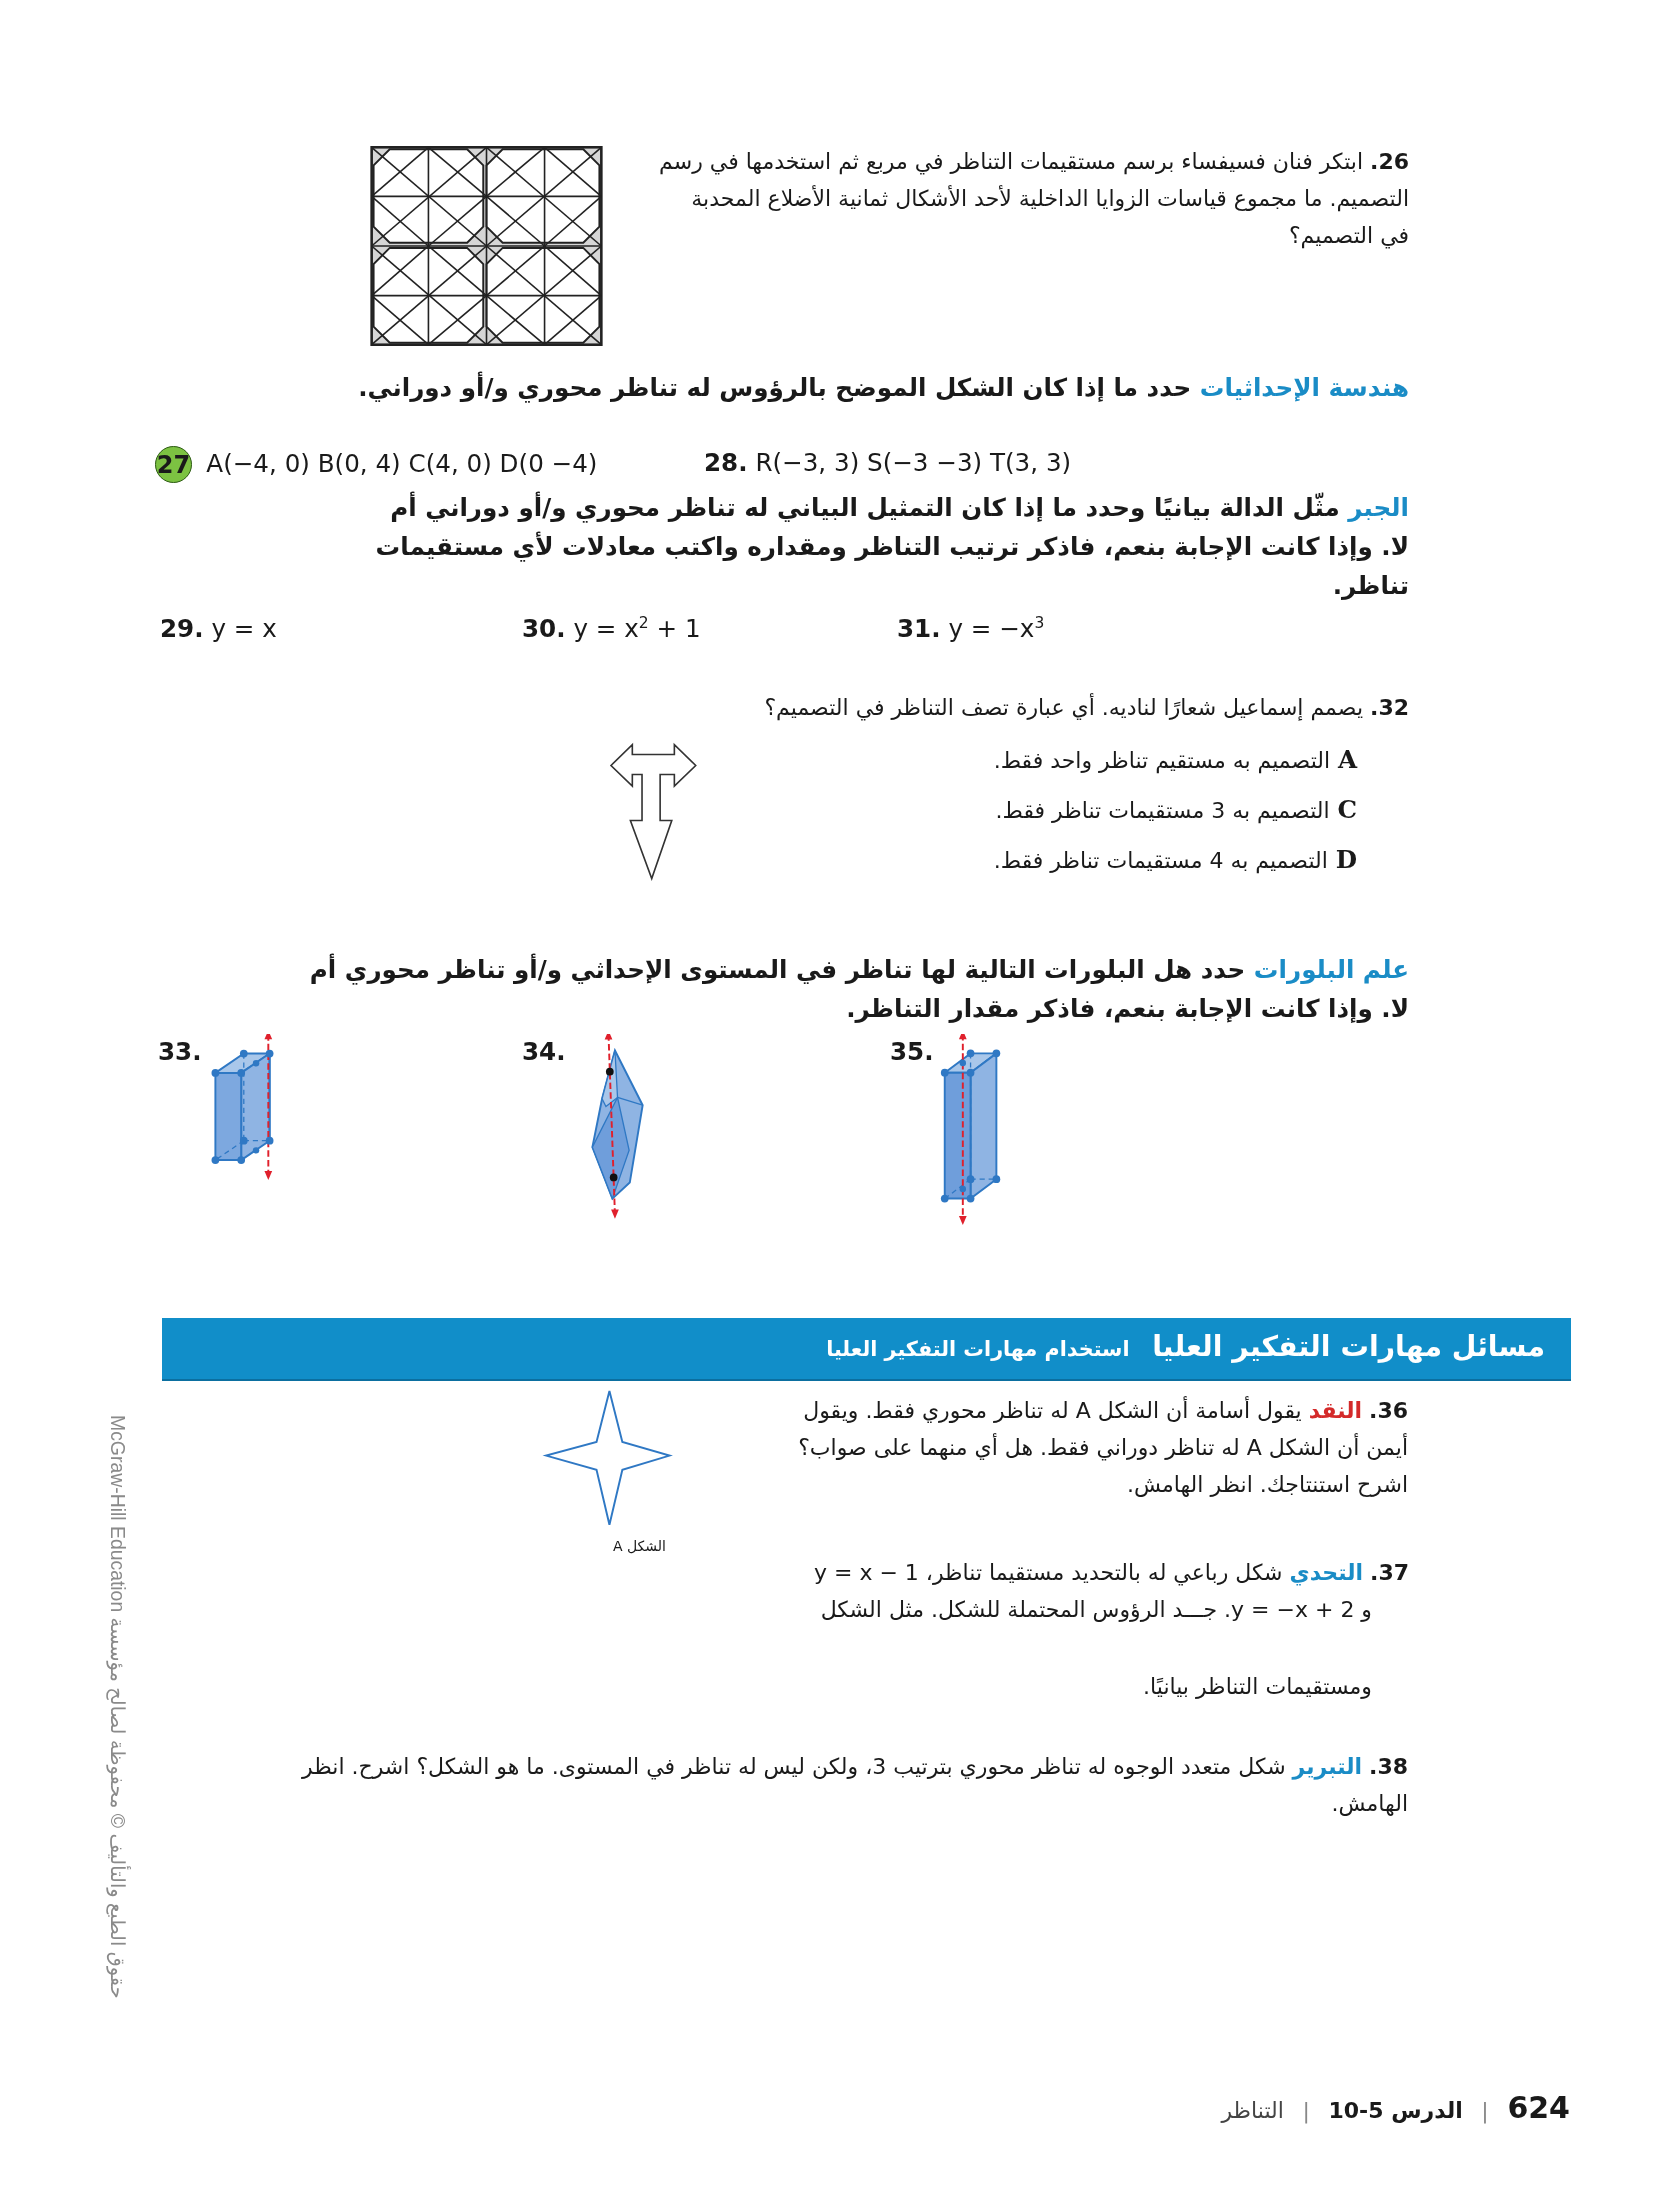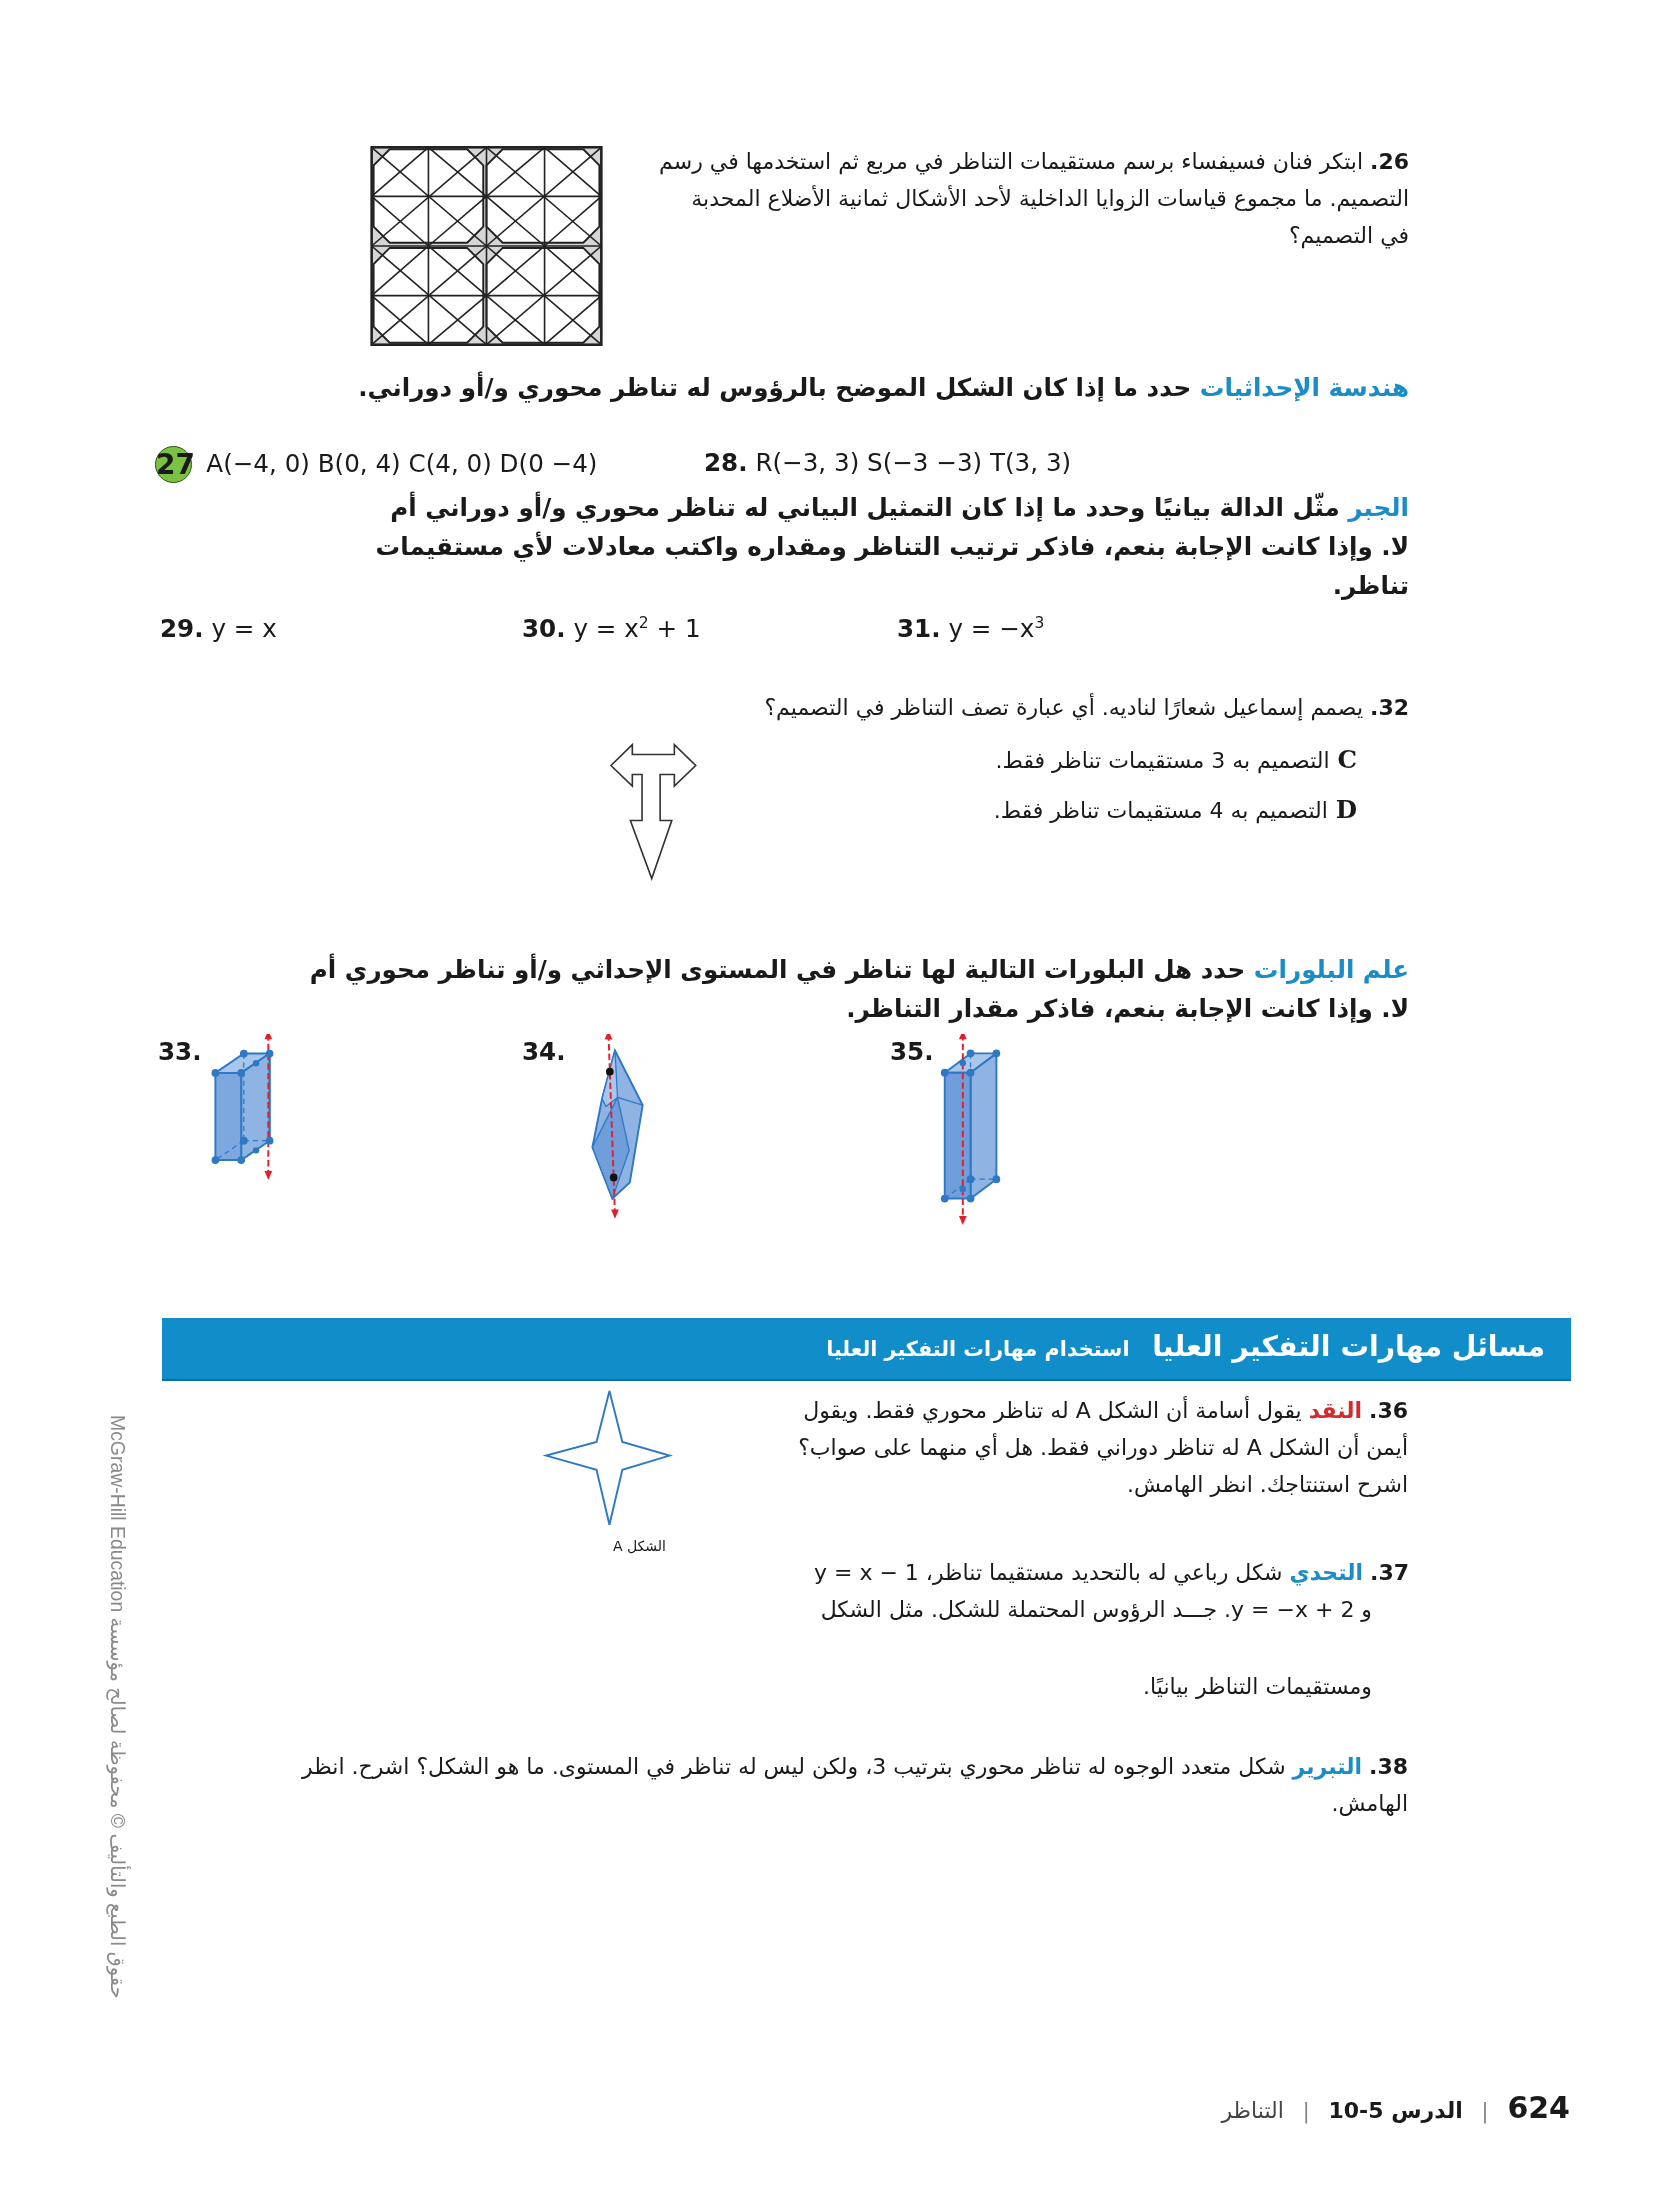--- a/index.html
+++ b/index.html
@@ -13,21 +13,21 @@
   .q-text { font-size: 22px; line-height: 37px; }
   .bold-text { font-size: 24.6px; line-height: 39px; font-weight: bold; }
   .blue-label { color: #1a8cc6; font-weight: bold; }
   .red-label { color: #d42a2a; font-weight: bold; }
   .ltr { direction: ltr; text-align: left; font-family: "DejaVu Sans", sans-serif; }
   .eq { font-size: 24.6px; }
   .eq .n { font-weight: bold; }
   .circle-num {
     display: inline-block; width: 37px; height: 37px; border-radius: 50%;
     background: #7cc242; border: 1.9px solid #2b5a12; text-align: center;
-    line-height: 36px; font-weight: bold; font-size: 28px; color: #1a1a1a;
+    line-height: 36px; font-weight: bold; font-size: 24px; color: #1a1a1a;
     box-sizing: border-box; vertical-align: middle; margin-right: 6.5px;
   }
   .choice { font-size: 22px; line-height: 49px; }
   .choice .letter { font-family: "DejaVu Serif", serif; font-weight: bold; font-size: 24.6px; margin-left: 7.8px; }
   .banner {
     left: 162px; top: 1318px; width: 1409px; height: 61px;
     background: #118ec9; border-bottom: 2.6px solid #0b6fa0;
   }
   .banner-title { color: #fff; font-weight: bold; font-size: 28.4px; }
   .banner-sub { color: #fff; font-weight: bold; font-size: 20.7px; margin-right: 19.4px; }
@@ -127,20 +127,21 @@
 <div class="abs rtl q-text" style="left:672px; top:689px; width:737px;">
   <span class="num">32.</span>
   <span>يصمم إسماعيل شعارًا لناديه. أي عبارة تصف التناظر في التصميم؟</span>
 </div>
 <div class="abs" style="left:589px; top:733px; width:97px; height:149px;">
   <svg width="97" height="149" viewBox="0 0 150 230" style="overflow:visible">
     <polygon points="2,50 35,18 35,33 100,33 100,18 133,50 100,82 100,64 78,64 78,135 96,135 65,225 32,135 50,135 50,64 35,64 35,82" fill="#fff" stroke="#333" stroke-width="2.5" transform="translate(32,0) scale(1.0)"></polygon>
   </svg>
 </div>
 <div class="abs rtl" style="left:840px; top:735px; width:517px;">
+  <div class="choice"><span class="letter">A</span><span>التصميم به مستقيم تناظر واحد فقط.</span></div>
   <div class="choice"><span class="letter">C</span><span>التصميم به 3 مستقيمات تناظر فقط.</span></div>
   <div class="choice"><span class="letter">D</span><span>التصميم به 4 مستقيمات تناظر فقط.</span></div>
 </div>
 
 <div class="abs rtl bold-text" style="left:291px; top:950px; width:1118px;">
   <span class="blue-label">علم البلورات</span>
   <span>حدد هل البلورات التالية لها تناظر في المستوى الإحداثي و/أو تناظر محوري أم لا. وإذا كانت الإجابة بنعم، فاذكر مقدار التناظر.</span>
 </div>
 
 <div class="abs ltr eq" style="left:158px; top:1037px;"><span class="n">33.</span></div>

